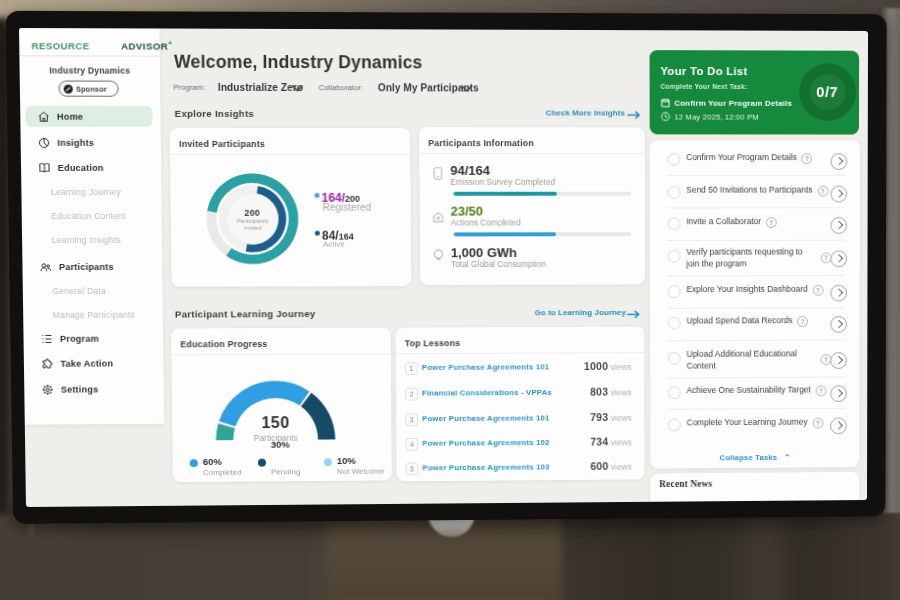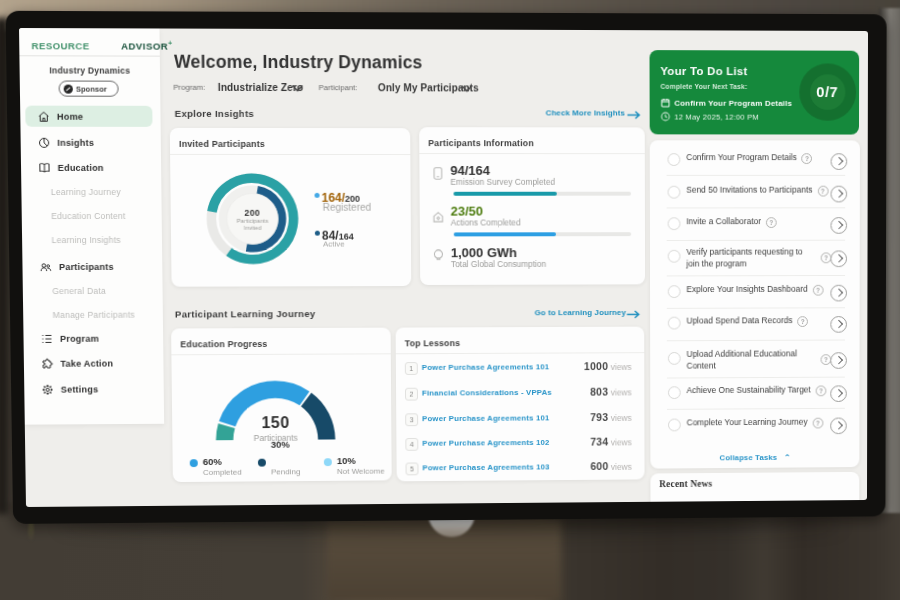--- a/index.html
+++ b/index.html
@@ -132,21 +132,21 @@
           <span class="t">Settings</span>
         </div>
   </div>
 
   <div class="abs" id="welcome">Welcome, Industry Dynamics</div>
   <div class="abs lbl" style="left:151px;top:53.5px;">Program:</div>
   <div class="abs val" style="left:195px;top:53px;">Industrialize Zero</div>
   <svg class="abs" style="left:268px;top:55px;" width="12" height="8" viewBox="0 0 12 8" fill="none" stroke="#4a4a4a" stroke-width="1.6">
         <path d="M1 1.5 L6 6.5 L11 1.5"></path>
       </svg>
-  <div class="abs lbl" style="left:295px;top:53.5px;">Participant:</div>
+  <div class="abs lbl" style="left:295px;top:53.5px;">Collaborator:</div>
   <div class="abs val" style="left:354px;top:53px;">Only My Participants</div>
   <svg class="abs" style="left:437px;top:55px;" width="12" height="8" viewBox="0 0 12 8" fill="none" stroke="#4a4a4a" stroke-width="1.6">
         <path d="M1 1.5 L6 6.5 L11 1.5"></path>
       </svg>
   <div class="abs h2" style="left:152px;top:79px;">Explore Insights</div>
   <div class="abs link" style="left:522px;top:79px;">Check More Insights</div>
   <svg class="abs" style="left:604px;top:81px;" width="14" height="9" viewBox="0 0 14 9" fill="none" stroke="#1e8fbe" stroke-width="1.5">
         <path d="M0.5 4.5 H12 M8.5 1 L12.5 4.5 L8.5 8"></path>
       </svg>
   <div class="abs card" id="card1" style="left:147px;top:99px;width:239px;height:159px;">
@@ -156,21 +156,21 @@
       <circle cx="50" cy="50" r="40.75" fill="none" stroke="#e9e9e7" stroke-width="9.5"></circle>
       <circle cx="50" cy="50" r="40.75" fill="none" stroke="#2aa1a5" stroke-width="9.5" stroke-dasharray="210 46.1" transform="rotate(190 50 50)"></circle>
       <circle cx="50" cy="50" r="29.5" fill="none" stroke="#f0f0ee" stroke-width="8"></circle>
       <circle cx="50" cy="50" r="29.5" fill="none" stroke="#1e5d89" stroke-width="8" stroke-dasharray="93.8 91.6" transform="rotate(-80 50 50)"></circle>
       <circle cx="50" cy="50" r="25.5" fill="#f7f7f5" stroke="#ebebe9" stroke-width="0.8"></circle>
       <text x="50" y="46.8" text-anchor="middle" font-size="8.5" font-weight="bold" fill="#333" letter-spacing="0.5">200</text>
       <text x="50" y="54.5" text-anchor="middle" font-size="6" fill="#9a9a98">Participants</text>
       <text x="50" y="61.5" text-anchor="middle" font-size="6" fill="#9a9a98">Invited</text>
     </svg>
     <div class="abs" style="left:143px;top:65px;width:5px;height:5px;border-radius:50%;background:#44a9e6;"></div>
-    <div class="abs" style="left:150px;top:60px;white-space:nowrap;"><span style="font-size:12px;font-weight:bold;color:#a16207;">164/</span><span style="font-size:9px;font-weight:bold;color:#333;">200</span></div>
+    <div class="abs" style="left:150px;top:60px;white-space:nowrap;"><span style="font-size:12px;font-weight:bold;color:#a21caf;">164/</span><span style="font-size:9px;font-weight:bold;color:#333;">200</span></div>
     <div class="abs" style="left:151px;top:74px;font-size:10px;color:#a6a6a4;">Registered</div>
     <div class="abs" style="left:143px;top:103px;width:5px;height:5px;border-radius:50%;background:#1d5d87;"></div>
     <div class="abs" style="left:150px;top:98px;white-space:nowrap;"><span style="font-size:12px;font-weight:bold;color:#333;">84/</span><span style="font-size:9px;font-weight:bold;color:#333;">164</span></div>
     <div class="abs" style="left:151px;top:112px;font-size:8px;color:#a6a6a4;">Active</div>
   </div>
   <div class="abs card" id="card2" style="left:395px;top:98px;width:227px;height:159px;">
     <div class="chead">Participants Information</div>
         <div class="csep"></div>
     <svg class="abs" style="left:13px;top:40px;" width="11" height="13" viewBox="0 0 20 24" fill="none" stroke="#b9b9b7" stroke-width="2">
           <rect x="3" y="1.5" width="14" height="21" rx="3"></rect>

